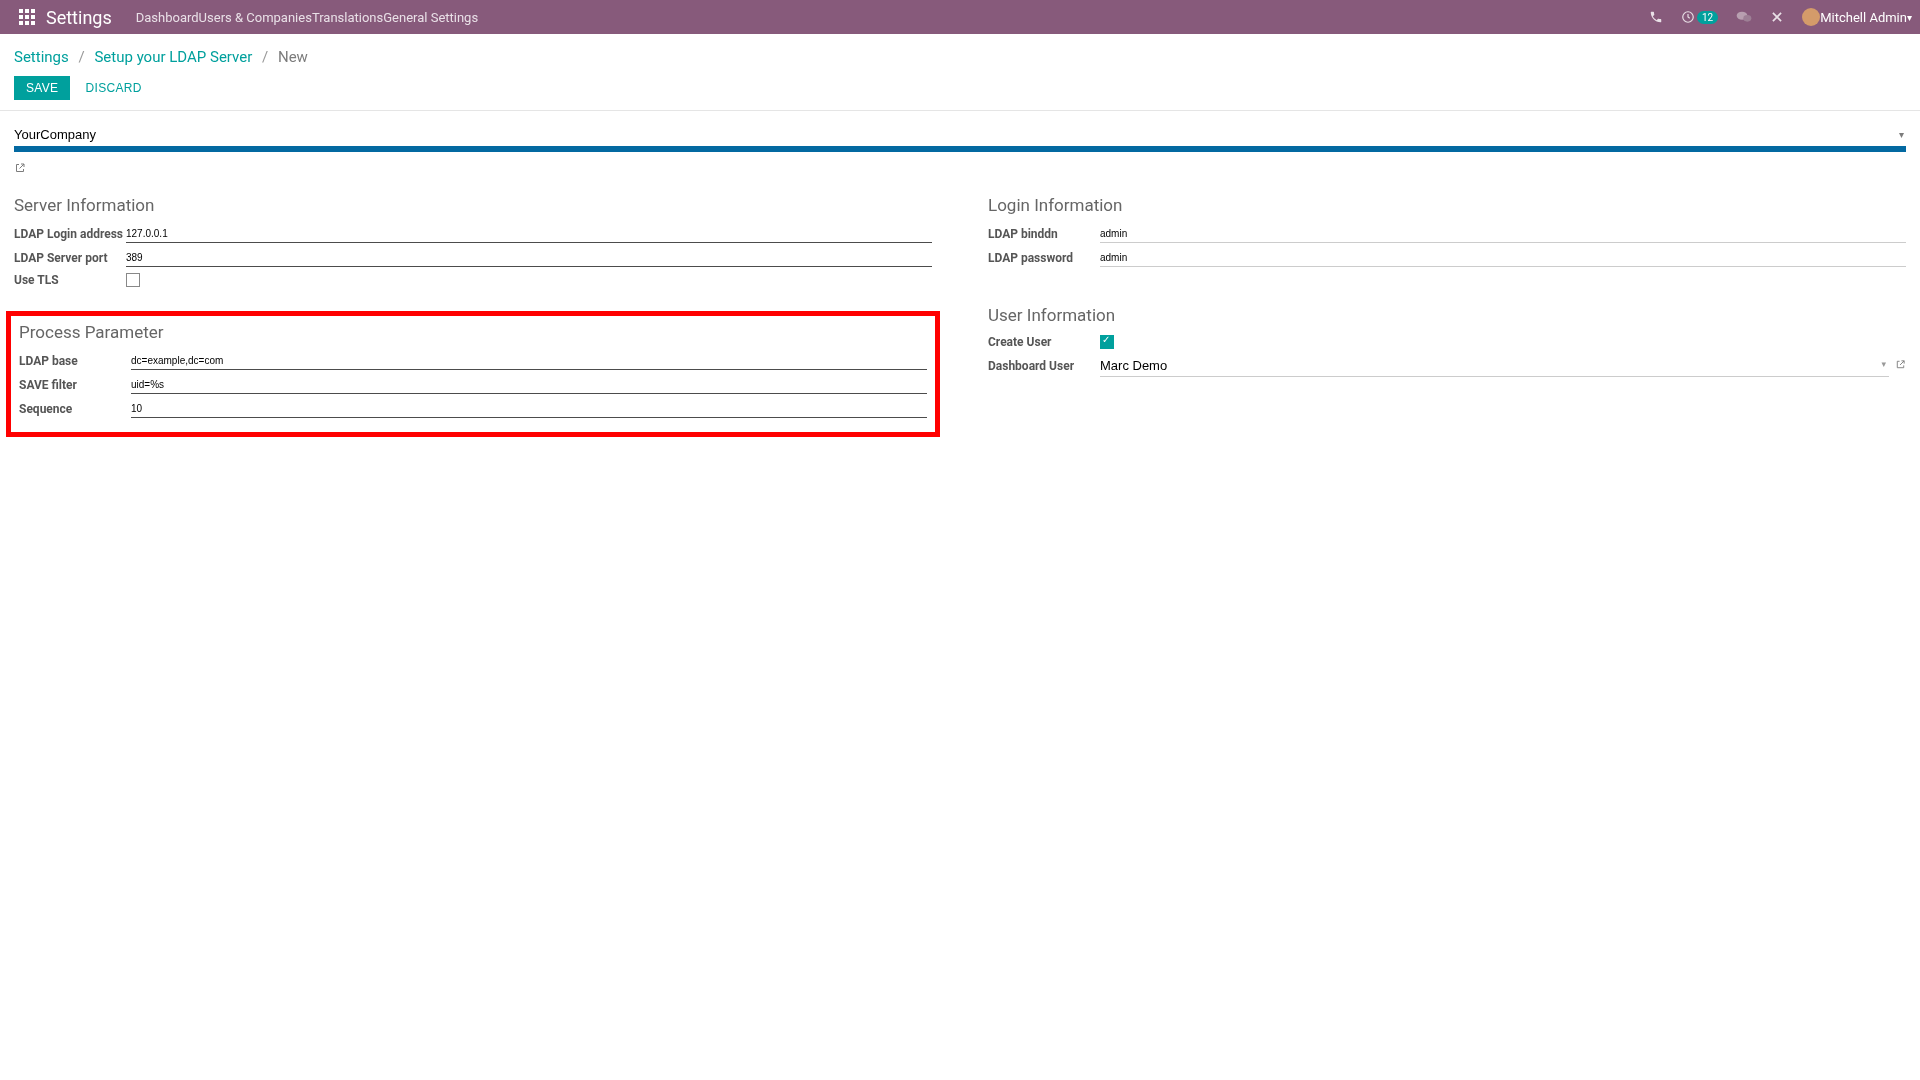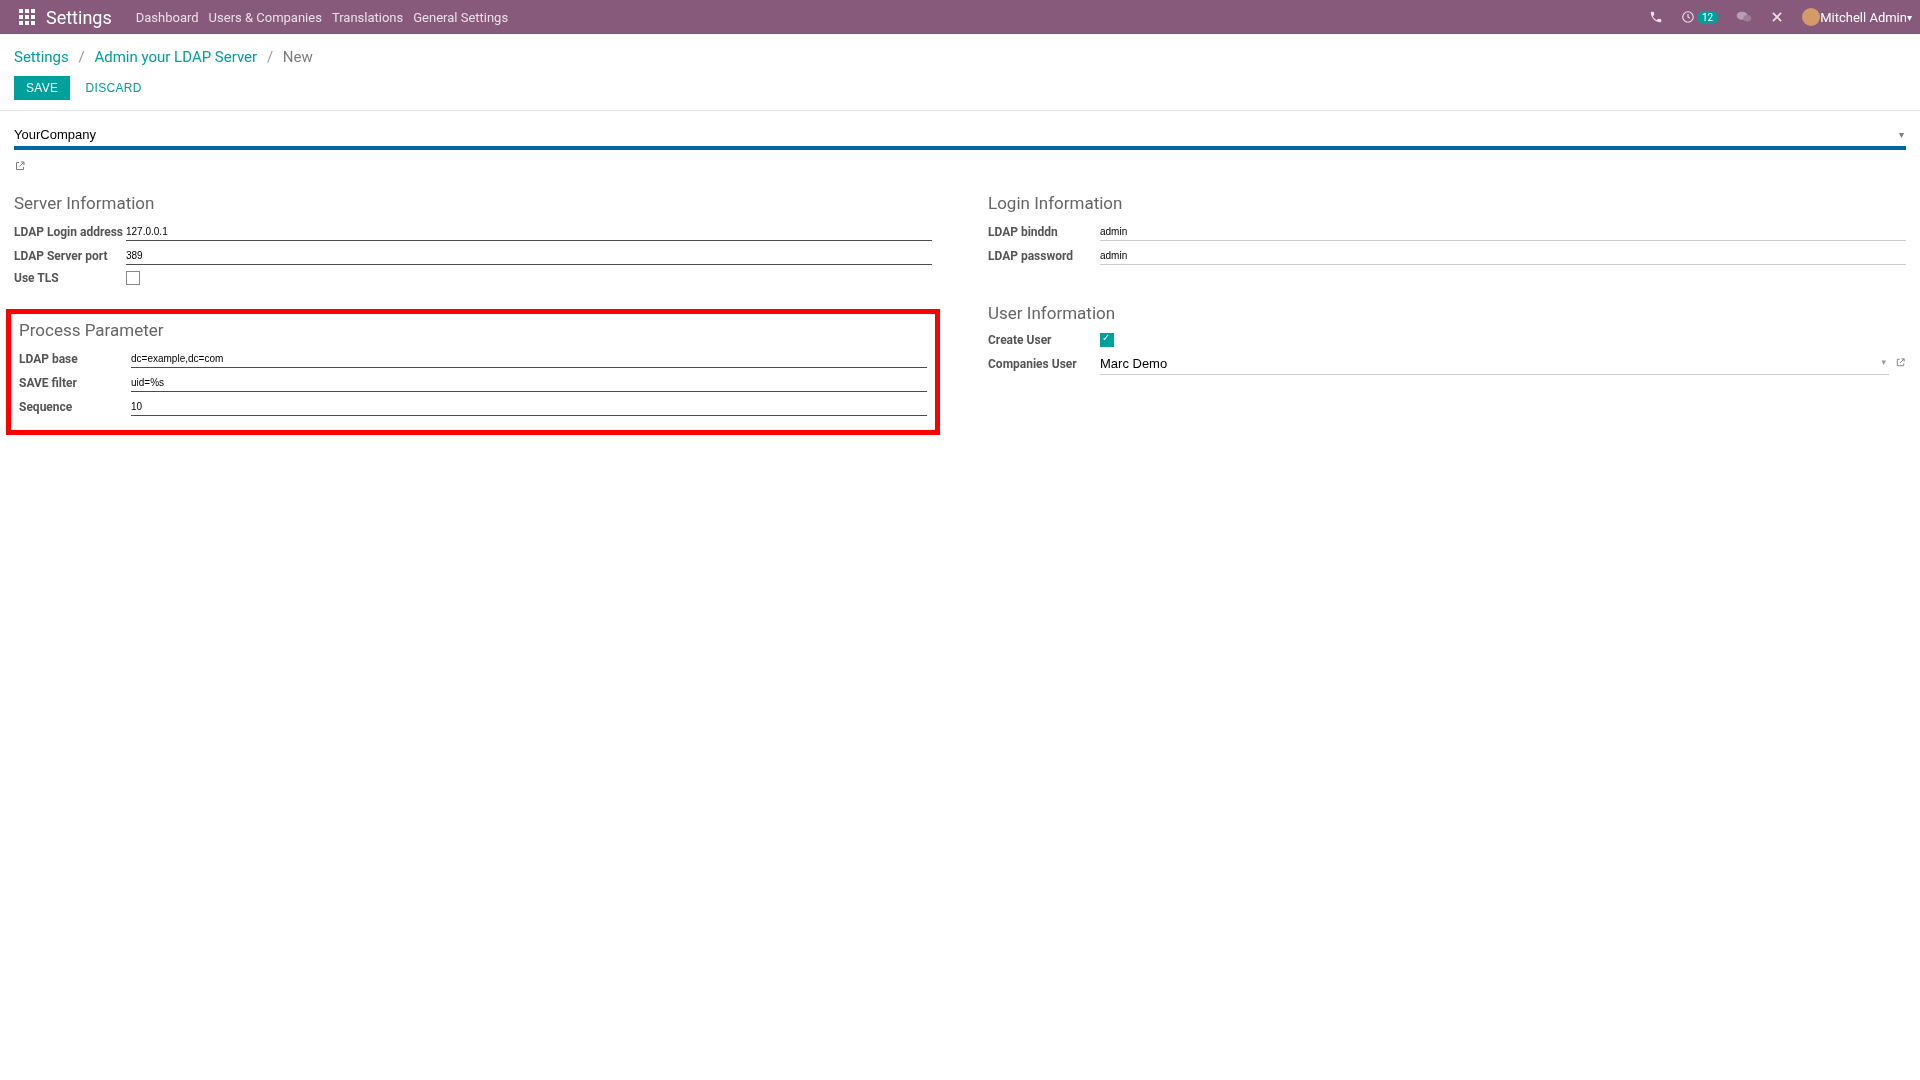--- a/index.html
+++ b/index.html
@@ -3,21 +3,21 @@
 <meta charset="utf-8">
 <style>
 * { box-sizing: border-box; margin: 0; padding: 0; }
 body { font-family: -apple-system, BlinkMacSystemFont, "Segoe UI", Roboto, "Helvetica Neue", Arial, sans-serif; font-size: 13px; color: #4c4c4c; background: #fff; }
 
 
 .navbar { background: #875a7b; height: 34px; display: flex; align-items: center; padding: 0 8px; color: #fff; }
 .navbar .apps-icon { width: 18px; height: 18px; margin: 0 10px; display: inline-flex; align-items: center; justify-content: center; }
 .navbar .apps-icon svg { fill: #fff; }
 .navbar .brand { font-size: 18px; font-weight: 400; margin-right: 24px; color: #fff; }
-.navbar .menu { display: flex; gap: 10px; }
+.navbar .menu { display: flex; gap: 0; }
 .navbar .menu a { color: #e9e0e7; font-size: 13px; text-decoration: none; cursor: pointer; }
 .navbar .right { margin-left: auto; display: flex; align-items: center; gap: 18px; }
 .navbar .icon-btn { color: #e9e0e7; cursor: pointer; display: inline-flex; align-items: center; font-size: 15px; text-align: center; }
 .navbar .badge { background: #00a09d; color: #fff; font-size: 10px; padding: 1px 5px; border-radius: 8px; margin-left: 2px; }
 .navbar .user { display: flex; align-items: center; gap: 0; cursor: pointer; font-size: 13px; }
 .navbar .avatar { width: 18px; height: 18px; border-radius: 50%; background: #d49b6a; display:inline-block; }
 .navbar .caret { font-size: 10px; }
 
 
 .control-panel { padding: 8px 14px 0 14px; border-bottom: 1px solid #e5e5e5; }
@@ -25,21 +25,21 @@
 .breadcrumb a { color: #00a09d; text-decoration: none; cursor: pointer; }
 .breadcrumb .sep { color: #999; margin: 0 6px; }
 .breadcrumb .current { color: #7c7c7c; }
 .buttons-row { padding: 4px 0 10px 0; }
 .btn-save { background: #00a09d; color: #fff; border: none; padding: 5px 12px; font-size: 12px; font-weight: 500; cursor: pointer; letter-spacing: 0.3px; }
 .btn-discard { background: none; border: none; color: #00a09d; font-size: 12px; font-weight: 500; padding: 5px 12px; cursor: pointer; letter-spacing: 0.3px; }
 
 
 .sheet { padding: 12px 14px; }
 .company-row { position: relative; margin-bottom: 4px; }
-.company-input { width: 100%; border: none; border-bottom: 4px solid #0369a1; padding: 4px 18px 4px 0; font-size: 13px; background: transparent; }
+.company-input { width: 100%; border: none; border-bottom: 6px solid #0369a1; padding: 4px 18px 4px 0; font-size: 13px; background: transparent; }
 .company-caret { position: absolute; right: 2px; top: 6px; color: #7c7c7c; font-size: 10px; pointer-events: none; }
 .ext-link { display: inline-block; margin-top: 6px; font-size: 12px; color: #7c7c7c; cursor: pointer; }
 
 .columns { display: flex; gap: 56px; margin-top: 18px; }
 .col { flex: 1; min-width: 0; }
 
 h2.section { font-size: 17px; font-weight: 400; color: #666; margin-bottom: 10px; }
 
 .field-row { display: flex; align-items: center; margin-bottom: 6px; }
 .field-label { width: 112px; font-size: 12px; font-weight: 700; color: #555; flex-shrink: 0; }
@@ -112,21 +112,21 @@
       <span>Mitchell Admin</span>
       <span class="caret">▾</span>
     </div>
   </div>
 </div>
 
 <div class="control-panel">
   <div class="breadcrumb">
     <a>Settings</a>
     <span class="sep">/</span>
-    <a>Admin your LDAP Server</a>
+    <a>Setup your LDAP Server</a>
     <span class="sep">/</span>
     <span class="current">New</span>
   </div>
   <div class="buttons-row">
     <button class="btn-save">SAVE</button>
     <button class="btn-discard">DISCARD</button>
   </div>
 </div>
 
 <div class="sheet">
@@ -195,21 +195,21 @@
         </div>
       </div>
 
       <div class="section-block" style="margin-top:38px">
         <h2 class="section">User Information</h2>
         <div class="field-row">
           <span class="field-label">Create User</span>
           <span class="field-checkbox checked"></span>
         </div>
         <div class="field-row">
-          <span class="field-label">Companies User</span>
+          <span class="field-label">Dashboard User</span>
           <div class="select-wrap">
             <input class="select-input" value="Marc Demo" style="">
             <span class="select-caret">▾</span>
             <span class="select-ext">
               <svg width="11" height="11" viewBox="0 0 24 24" fill="none" stroke="#7c7c7c" stroke-width="2">
                   <path d="M14 4h6v6M20 4l-9 9M19 14v5H5V5h5"></path>
                 </svg>
             </span>
           </div>
         </div>

